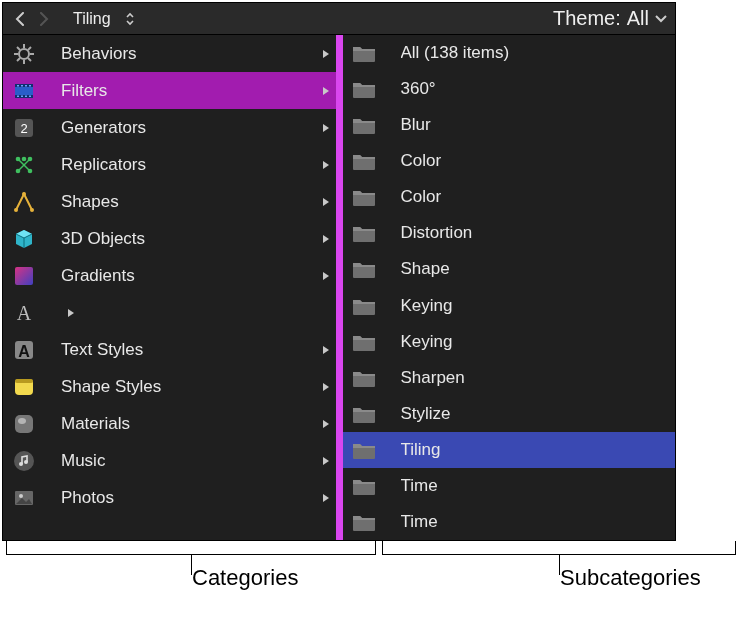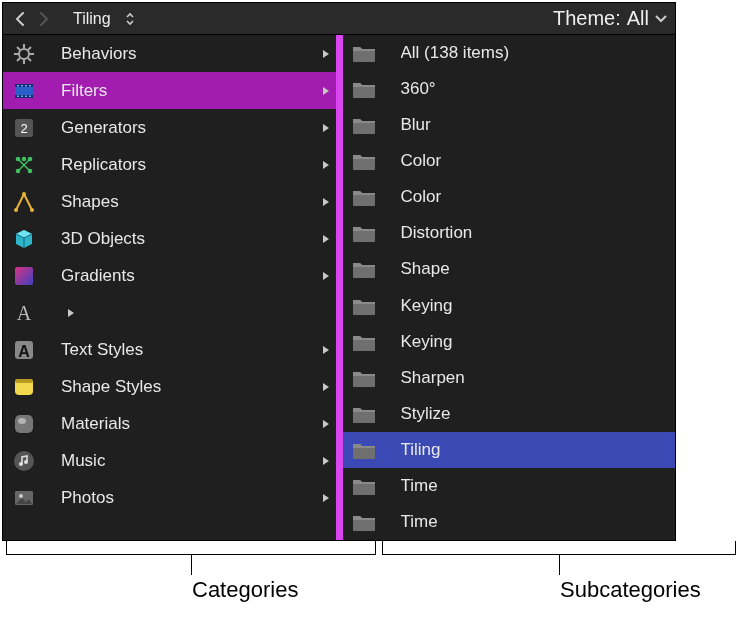--- a/index.html
+++ b/index.html
@@ -73,21 +73,21 @@
     width: 738px;
     margin-left:2px;
   }
   .bracket-row { position:absolute; top:0; left:0; right:0; height:14px; }
   .bracket { position:absolute; top:0; height:14px; border:1px solid #000; border-top:none; }
   .bracket.left  { left:4px;  width:370px; }
   .bracket.right { left:380px; width:354px; }
   .tick { position:absolute; top:14px; width:0; height:20px; border-left:1px solid #000; }
   .tick.left  { left: 189px; }
   .tick.right { left: 557px; }
-  .annot-label { position:absolute; top:36px; font-size:22px; color:#000; }
+  .annot-label { position:absolute; top:24px; font-size:22px; color:#000; }
   .annot-label.left  { left: 190px; }
   .annot-label.right { left: 558px; }
 </style>
 </head>
 <body>
 
 <div class="panel">
 
   <div class="toolbar">
     <span class="nav-arrow">

